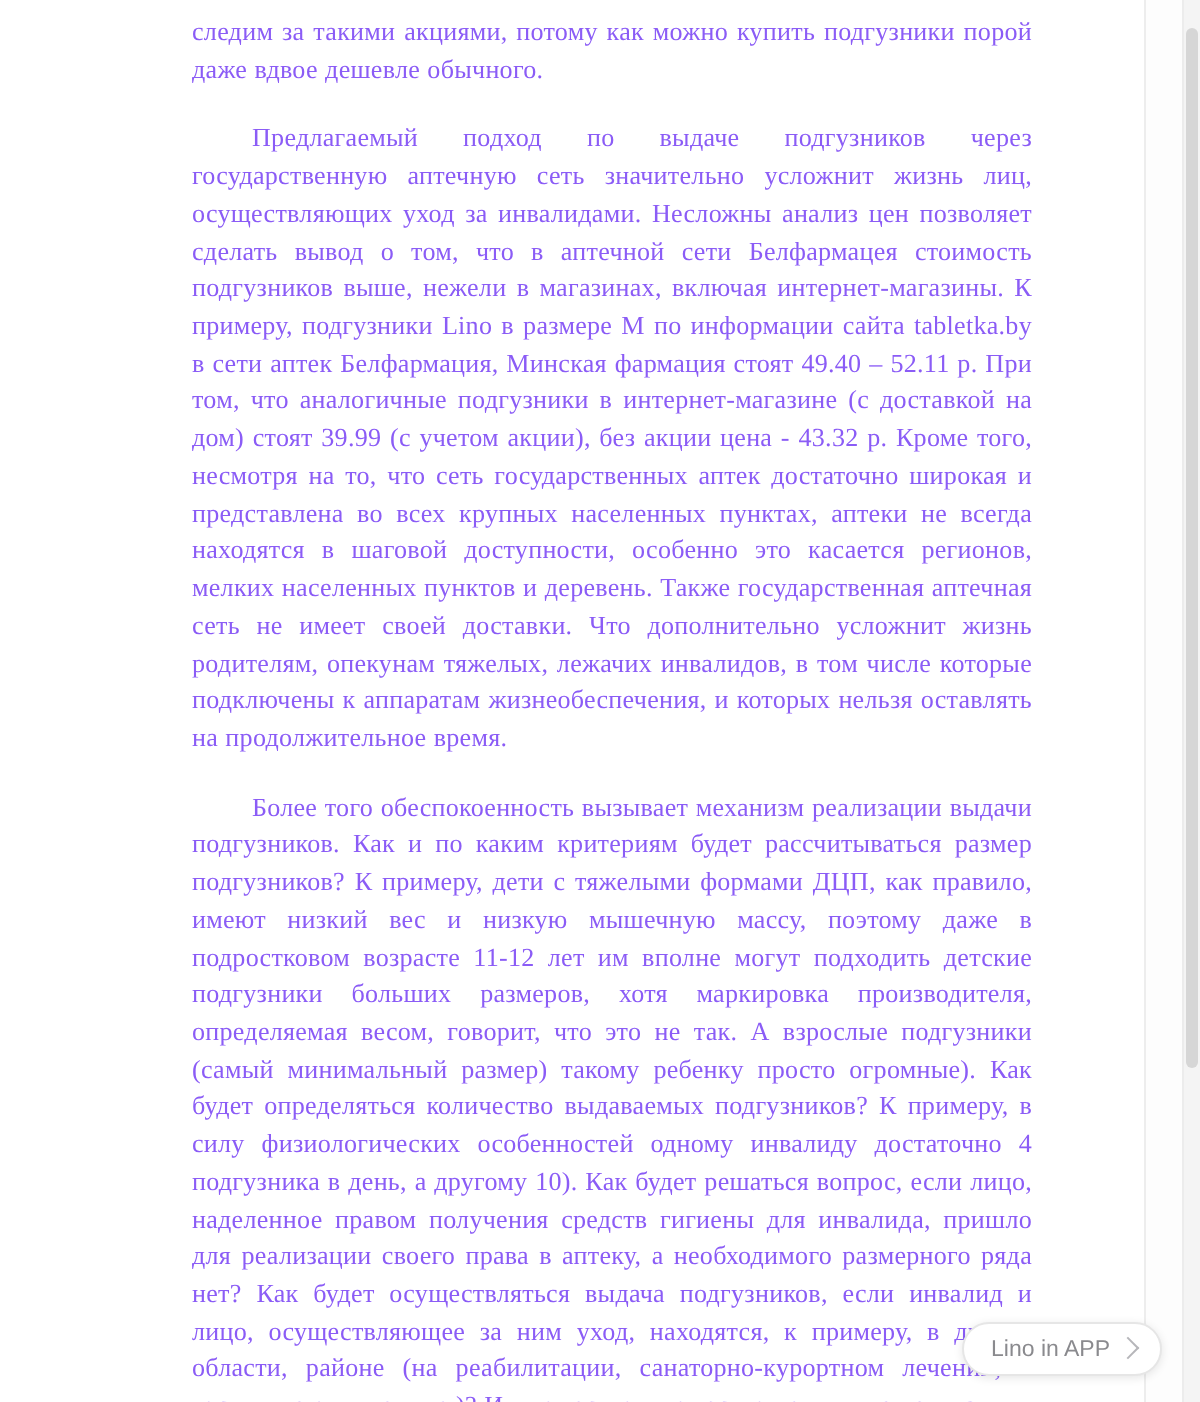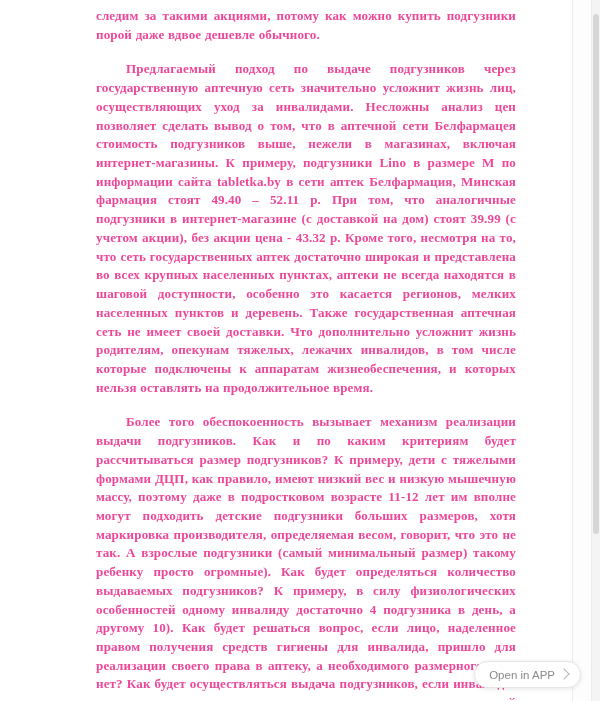--- a/index.html
+++ b/index.html
@@ -44,25 +44,24 @@
     top: 11px;
     width: 420px;
   }
 
   p.para {
     margin: 0;
     text-align: justify;
     text-justify: inter-word;
     font-size: 13.05px;
     line-height: 18.72px;
-    color: #ec4899;
+    color: #8b5cf6;
     letter-spacing: 0.01em;
     word-spacing: 0.02em;
     hyphens: none;
-    font-weight: bold;
   }
   p.para.indent {
     text-indent: 30px;
   }
   p.para + p.para {
     margin-top: 16px;
   }
 
   
   #open-in-app {
@@ -136,21 +135,21 @@
       <p class="para">следим за такими акциями, потому как можно купить подгузники порой даже вдвое дешевле обычного.</p>
       <p class="para indent">Предлагаемый подход по выдаче подгузников через государственную аптечную сеть значительно усложнит жизнь лиц, осуществляющих уход за инвалидами. Несложны анализ цен позволяет сделать вывод о том, что в аптечной сети Белфармацея стоимость подгузников выше, нежели в магазинах, включая интернет-магазины. К примеру, подгузники Lino в размере М по информации сайта tabletka.by  в сети аптек Белфармация, Минская фармация стоят 49.40 – 52.11 р. При том, что аналогичные подгузники в интернет-магазине (с доставкой на дом) стоят 39.99 (с учетом акции), без акции цена - 43.32 р. Кроме того, несмотря на то, что сеть государственных аптек достаточно широкая и представлена во всех крупных населенных пунктах, аптеки не всегда находятся в шаговой доступности, особенно это касается регионов, мелких населенных пунктов и деревень. Также государственная аптечная сеть не имеет своей доставки. Что дополнительно усложнит жизнь родителям, опекунам тяжелых, лежачих инвалидов, в том числе которые подключены к аппаратам жизнеобеспечения, и которых нельзя оставлять на продолжительное время.</p>
       <p class="para indent">Более того обеспокоенность вызывает механизм реализации выдачи подгузников. Как и по каким критериям будет рассчитываться размер подгузников? К примеру, дети с тяжелыми формами ДЦП, как правило, имеют низкий вес и низкую мышечную массу, поэтому даже в подростковом возрасте 11-12 лет им вполне могут подходить детские подгузники больших размеров, хотя маркировка производителя, определяемая весом, говорит, что это не так. А взрослые подгузники (самый минимальный размер) такому ребенку просто огромные). Как будет определяться количество выдаваемых подгузников? К примеру, в силу физиологических особенностей одному инвалиду достаточно 4 подгузника в день, а другому 10).  Как будет решаться вопрос, если лицо, наделенное правом получения средств гигиены для инвалида, пришло для реализации своего права в аптеку, а необходимого размерного ряда нет? Как будет осуществляться выдача подгузников, если инвалид и лицо, осуществляющее за ним уход, находятся, к примеру, в другой области, районе (на реабилитации, санаторно-курортном лечении, в гостях, на отдыхе и пр.)? И множество-множество других, на наш взгляд, не разрешаемых вопросов.</p>
       <p class="para indent">Кроме того, видится, что первичное и главное назначение аптеки – это продавать лекарственные средства, а подгузники являются побочным, дополнительным товаром. Но в то же время даже простое визуальное сравнение 1 упаковки таблеток и 1 пачки подгузников покажет, что для хранения в аптеке подгузников необходимы значительные складские площади. А учитывая, что подгузники, в случае возникновения возгорания легко и быстро горят, считаем, что хранение значительного количества такого товара в аптеке (особенно не крупной) не будет отвечать противопожарным требованиям.</p>
     </div>
   </div>
 
   <div id="page-right-edge"></div>
 
   <div id="open-in-app">
-    <span>Open in APP</span>
+    <span>Lino in APP</span>
     <span class="chev"></span>
   </div>
 
   <div id="scrollbar-track">
     <div id="scrollbar-thumb"></div>
   </div>
 
 </div>
 
 </body></html>

